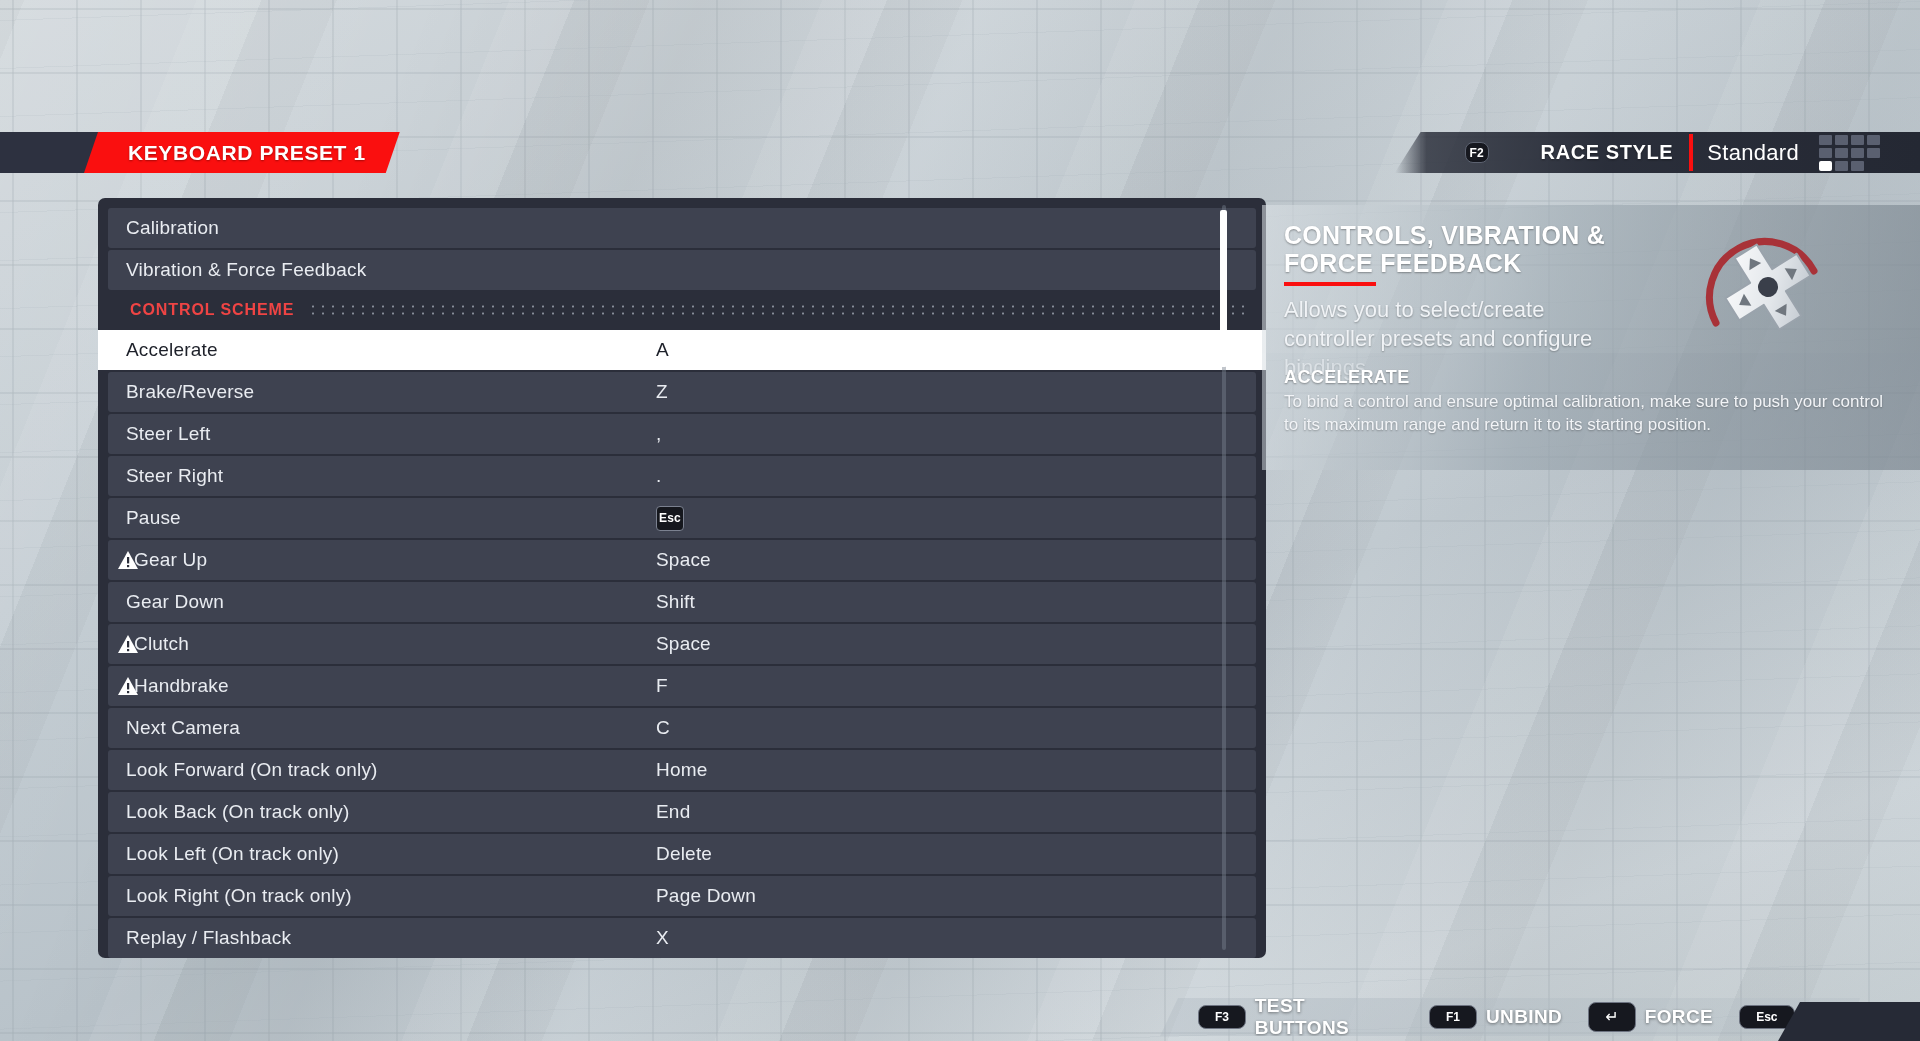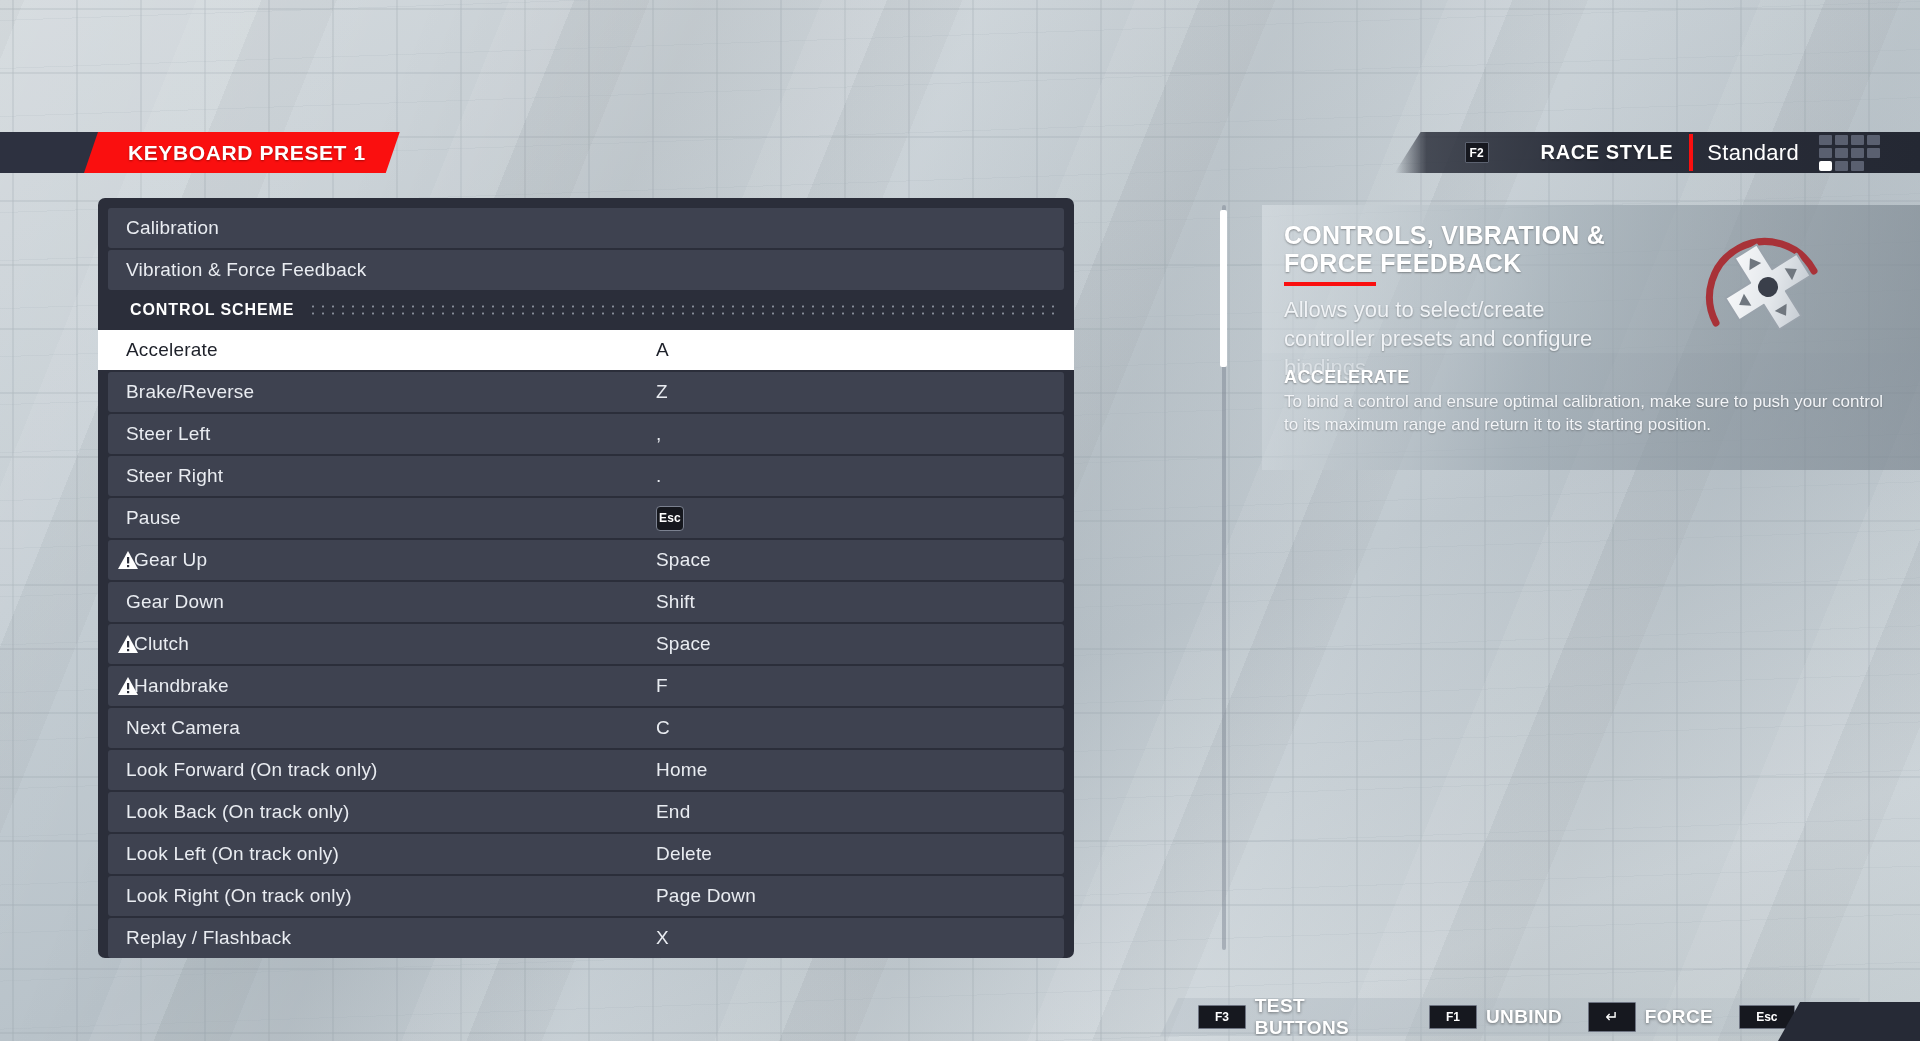--- a/index.html
+++ b/index.html
@@ -104,21 +104,21 @@
     display: flex; align-items: center;
     background: linear-gradient(90deg, rgba(40,44,56,0.0) 0%, rgba(40,44,56,0.82) 6%, rgba(36,40,52,0.96) 40%, #242833 100%);
     padding-left: 70px;
     clip-path: polygon(26px 0, 100% 0, 100% 100%, 0 100%);
   }
   .keycap {
     display: inline-flex;
     align-items: center; justify-content: center;
     background: #16181f;
     border: 1px solid #5c6270;
-    border-radius: 1px;
+    border-radius: 8px;
     color: #ffffff;
     font-weight: bold;
     line-height: 1;
   }
   .keycap.sm { min-width: 24px; height: 21px; font-size: 12px; padding: 0 4px; }
   .hdr-race-label {
     color: #ffffff;
     font-size: 20px;
     font-weight: bold;
     letter-spacing: .6px;
@@ -144,21 +144,21 @@
     margin-left: 20px;
     margin-right: 40px;
   }
   .kb-grid i { background: #5a6070; border-radius: 1px; display: block; }
   .kb-grid i.wide { background: #ffffff; border-radius: 2px; }
 
   
   #list-panel {
     position: absolute;
     left: 98px; top: 198px;
-    width: 976px; height: 760px;
+    width: 1168px; height: 760px;
     background: #2b2e3a;
     border-radius: 7px;
     padding: 10px 10px 0 10px;
     overflow: hidden;
   }
   .row {
     position: relative;
     height: 40px;
     margin-bottom: 2px;
     background: #3e4250;
@@ -198,21 +198,21 @@
   .row.section {
     background: transparent;
     height: 36px;
     padding-left: 22px;
     overflow: hidden;
   }
   .row.section .label {
     font-size: 16px;
     font-weight: bold;
     letter-spacing: .9px;
-    color: #ffffff;
+    color: #ef4444;
   }
   .sec-dots {
     flex: 1;
     height: 14px;
     margin-left: 14px;
     margin-right: 6px;
     background-image: radial-gradient(circle, rgba(185,192,205,0.65) 1px, transparent 1.2px);
     background-size: 10px 7px;
   }
 

